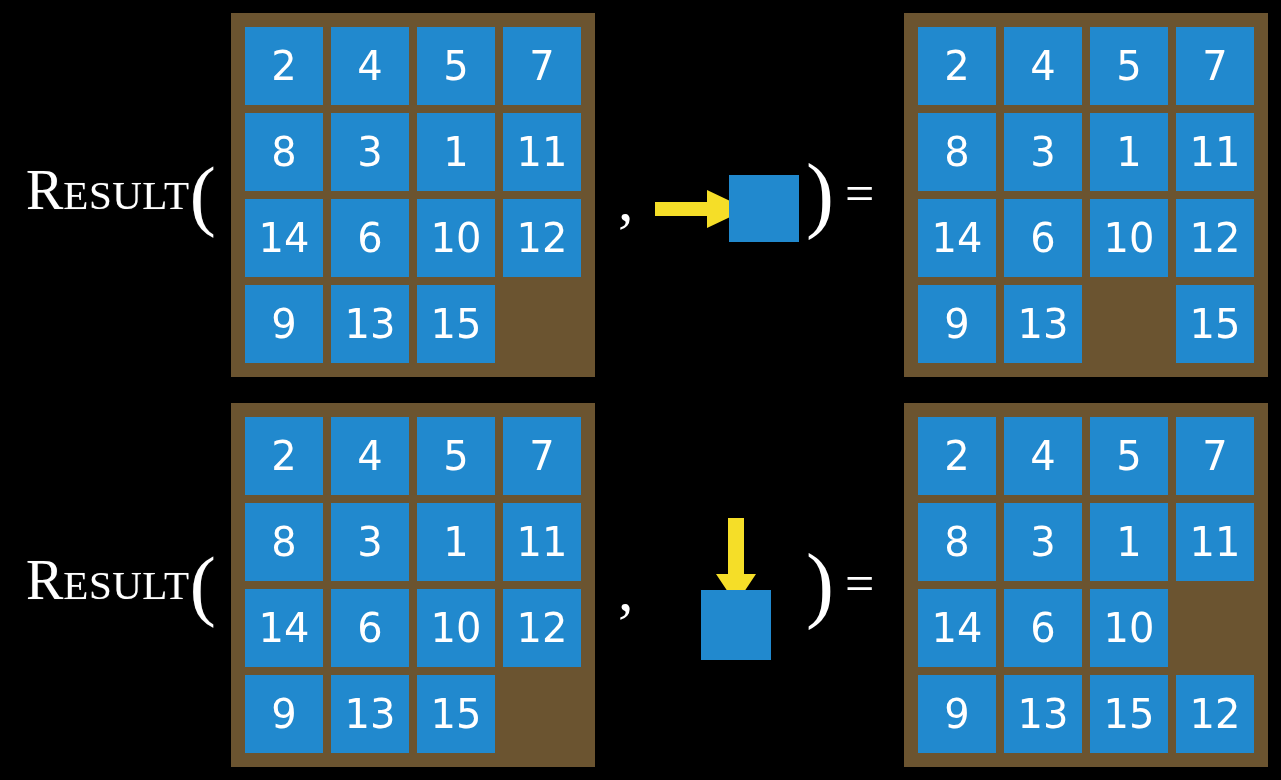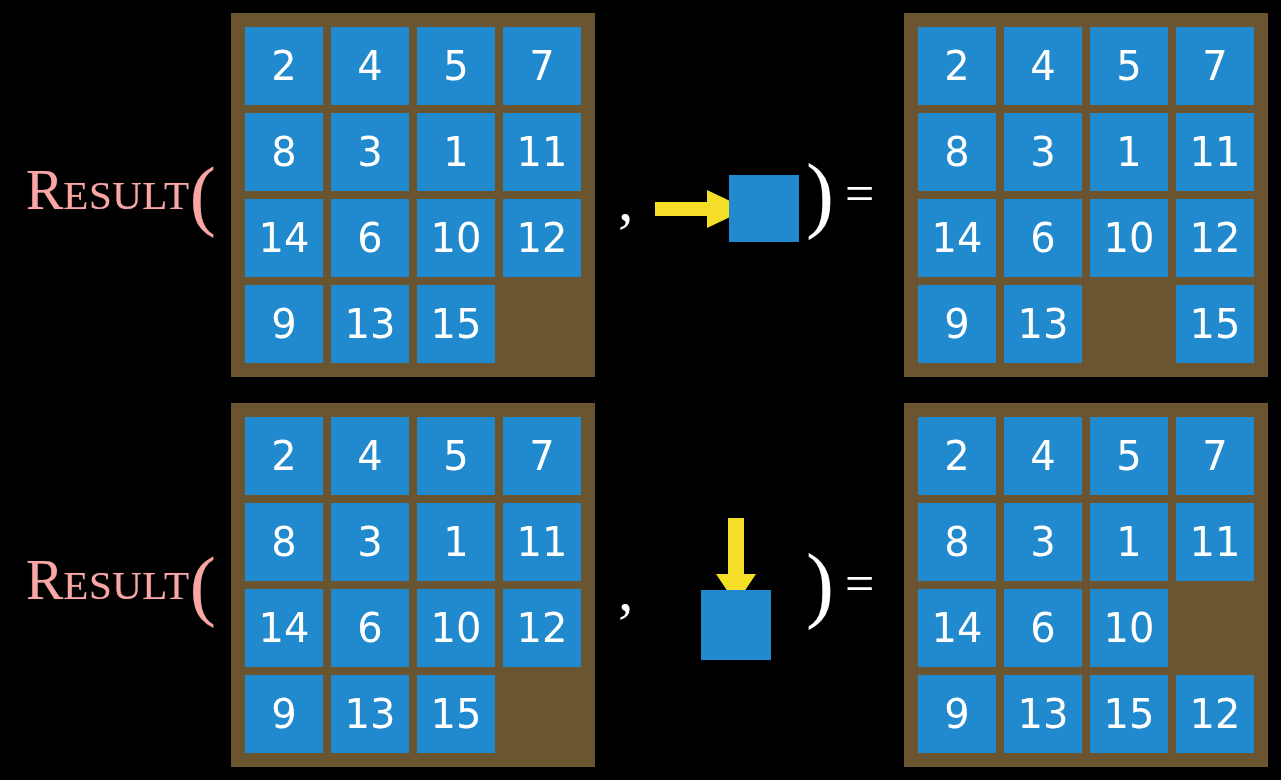--- a/index.html
+++ b/index.html
@@ -23,21 +23,21 @@
   }
   #row-0 { top: 0px; }
   #row-1 { top: 390px; }
 
   
   .result-label {
     position: absolute;
     left: 26px;
     top: 50%;
     transform: translateY(-50%);
-    color: #fca5a5;
+    color: #ffffff;
     font-family: "Liberation Serif", serif;
     font-size: 56px;
     line-height: 1;
     white-space: nowrap;
     text-shadow: 0 0 1px rgba(255,255,255,0.35);
   }
   .result-label .rl-cap { font-size: 56px; }
   .result-label .rl-small {
     font-size: 41px;
     letter-spacing: 0.5px;

